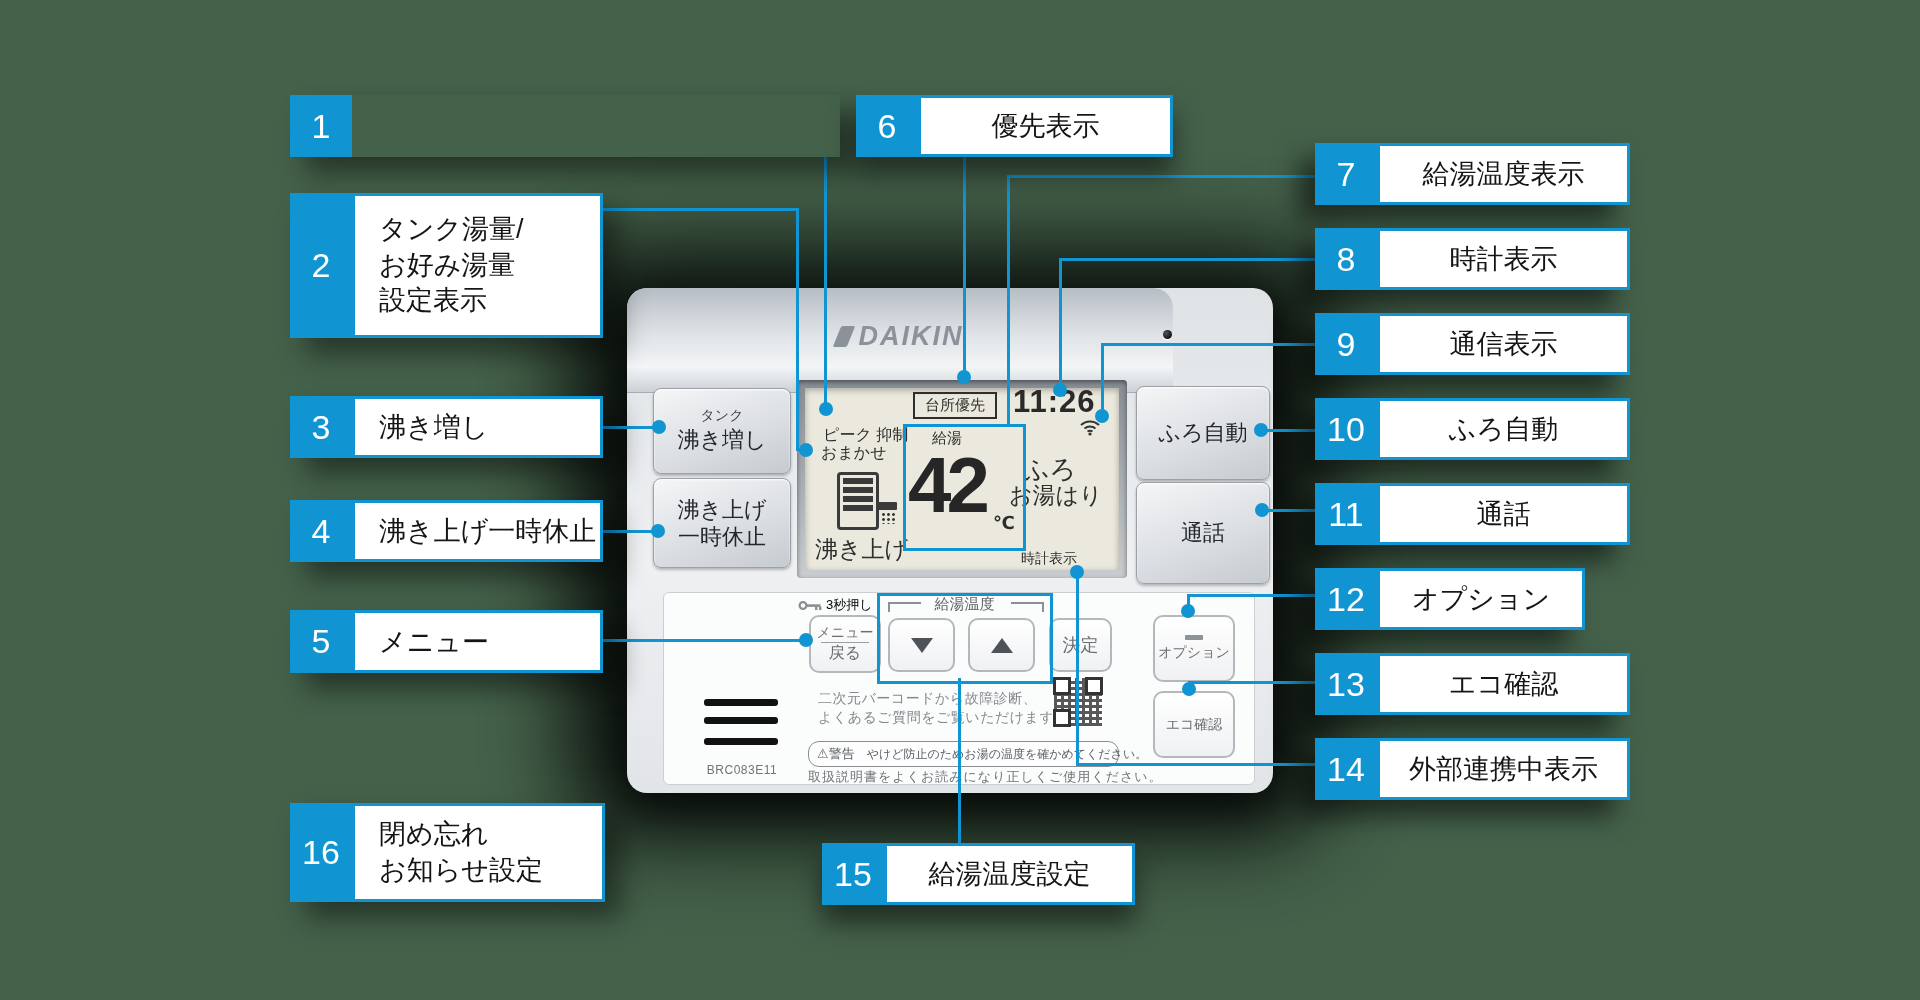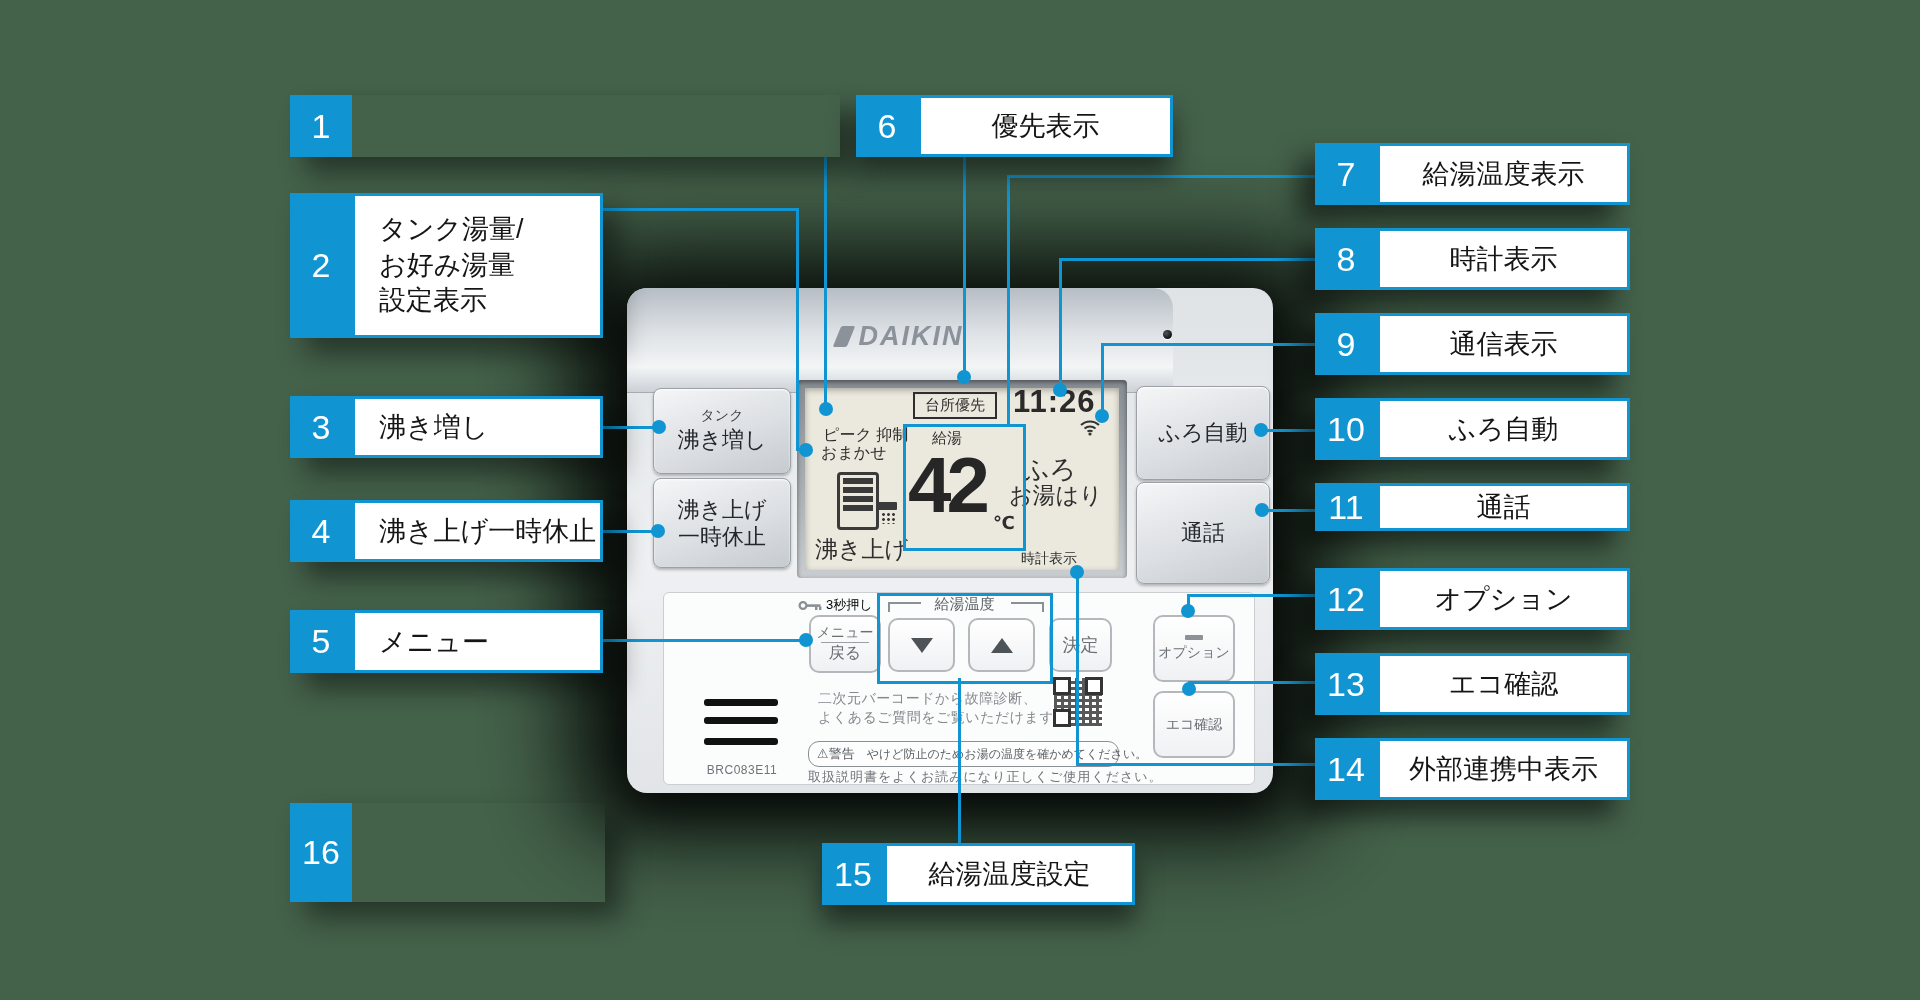--- a/index.html
+++ b/index.html
@@ -27,22 +27,22 @@
   #c1 { left:290px; top:95px;  width:550px; height:62px; }
   #c2 { left:290px; top:193px; width:313px; height:145px; }
   #c3 { left:290px; top:396px; width:313px; height:62px; }
   #c4 { left:290px; top:500px; width:313px; height:62px; }
   #c5 { left:290px; top:610px; width:313px; height:63px; }
   #c6 { left:856px; top:95px;  width:317px; height:62px; }
   #c7 { left:1315px; top:143px; width:315px; height:62px; }
   #c8 { left:1315px; top:228px; width:315px; height:62px; }
   #c9 { left:1315px; top:313px; width:315px; height:62px; }
   #c10{ left:1315px; top:398px; width:315px; height:62px; }
-  #c11{ left:1315px; top:483px; width:315px; height:48px; }
-  #c12{ left:1315px; top:568px; width:315px; height:62px; }
+  #c11{ left:1315px; top:483px; width:315px; height:62px; }
+  #c12{ left:1315px; top:568px; width:270px; height:62px; }
   #c13{ left:1315px; top:653px; width:315px; height:62px; }
   #c14{ left:1315px; top:738px; width:315px; height:62px; }
   #c15{ left:822px; top:843px; width:313px; height:62px; }
   #c16{ left:290px; top:803px; width:315px; height:99px; }
 
   
   .hline,.vline { position:absolute; background:var(--blue); z-index:5; }
   .hline { height:3px; } .vline { width:3px; }
   .dot { position:absolute; width:14px; height:14px; border-radius:50%; background:var(--blue); z-index:5; }
   .corect { position:absolute; border:3px solid var(--blue); z-index:5; background:transparent; }
@@ -355,15 +355,17 @@
   <div class="co sh-r" id="c14">
     <div class="num">14</div>
     <div class="txt center">外部連携中表示</div>
   </div>
   <div class="co sh-d" id="c15">
     <div class="num">15</div>
     <div class="txt center">給湯温度設定</div>
   </div>
   <div class="co sh-l" id="c16">
     <div class="num">16</div>
+    <div class="txt pad pre">閉め忘れ
+お知らせ設定</div>
   </div>
 
 </div>
 
 </body></html>

